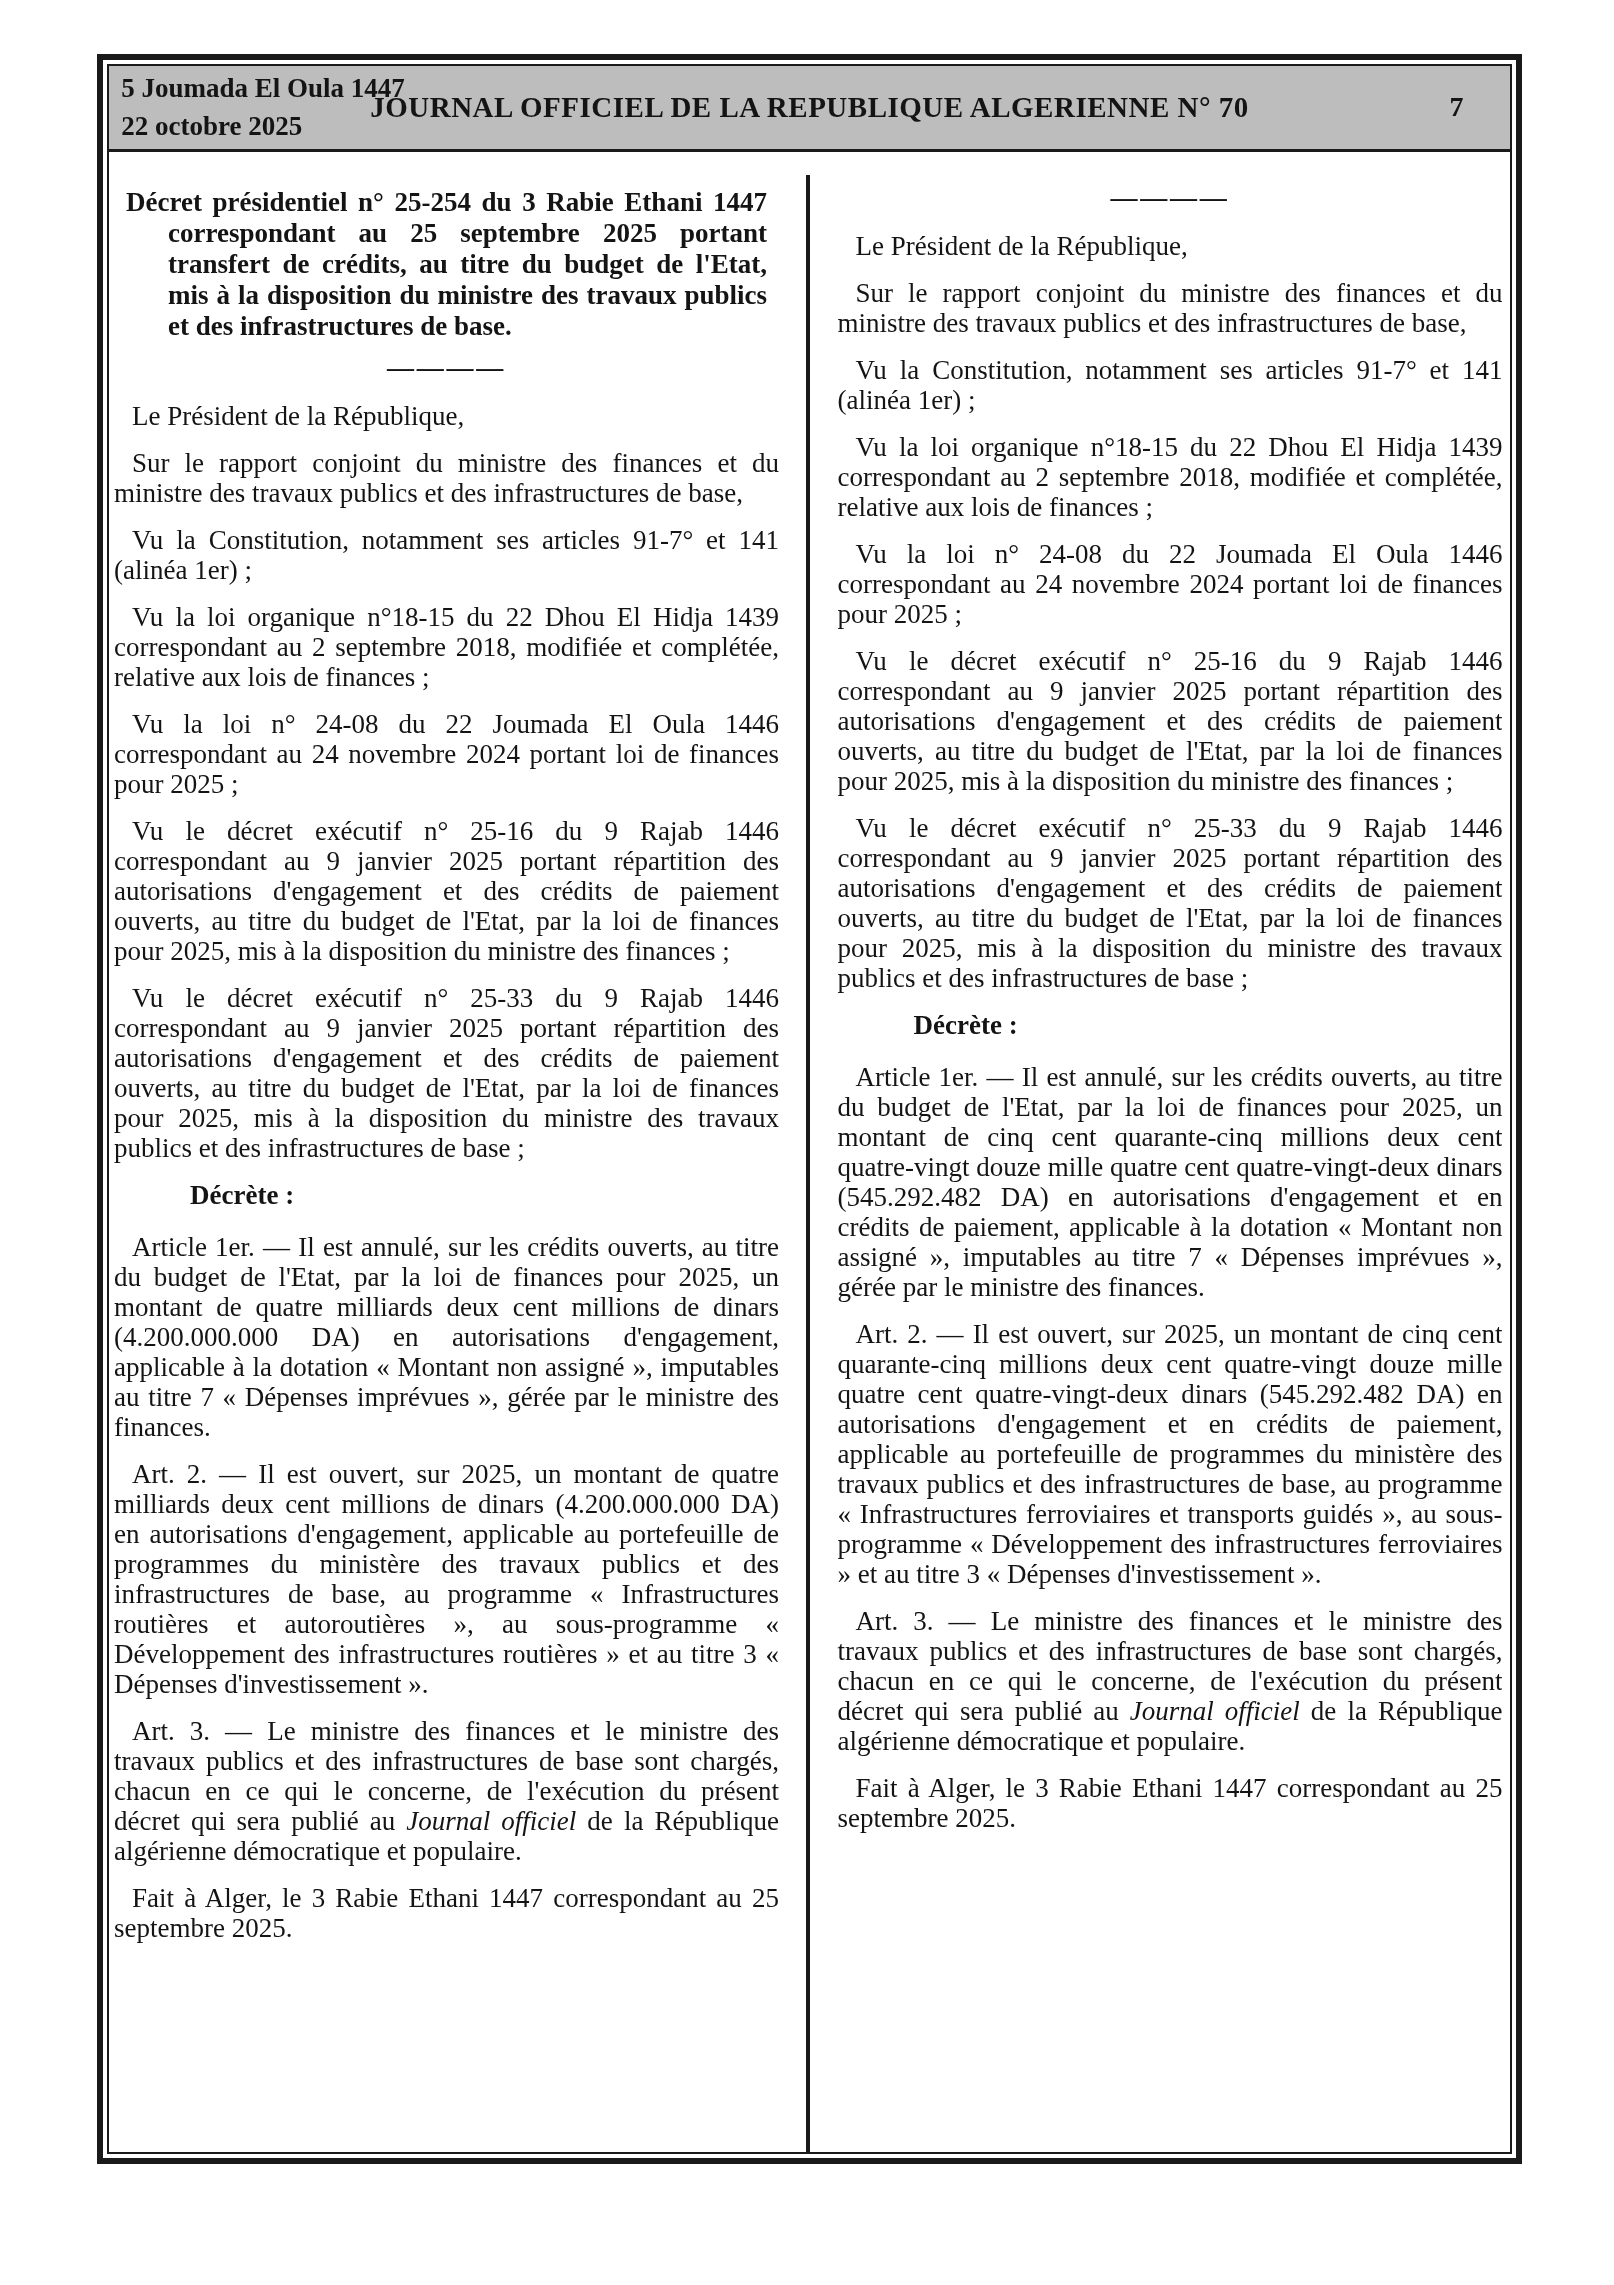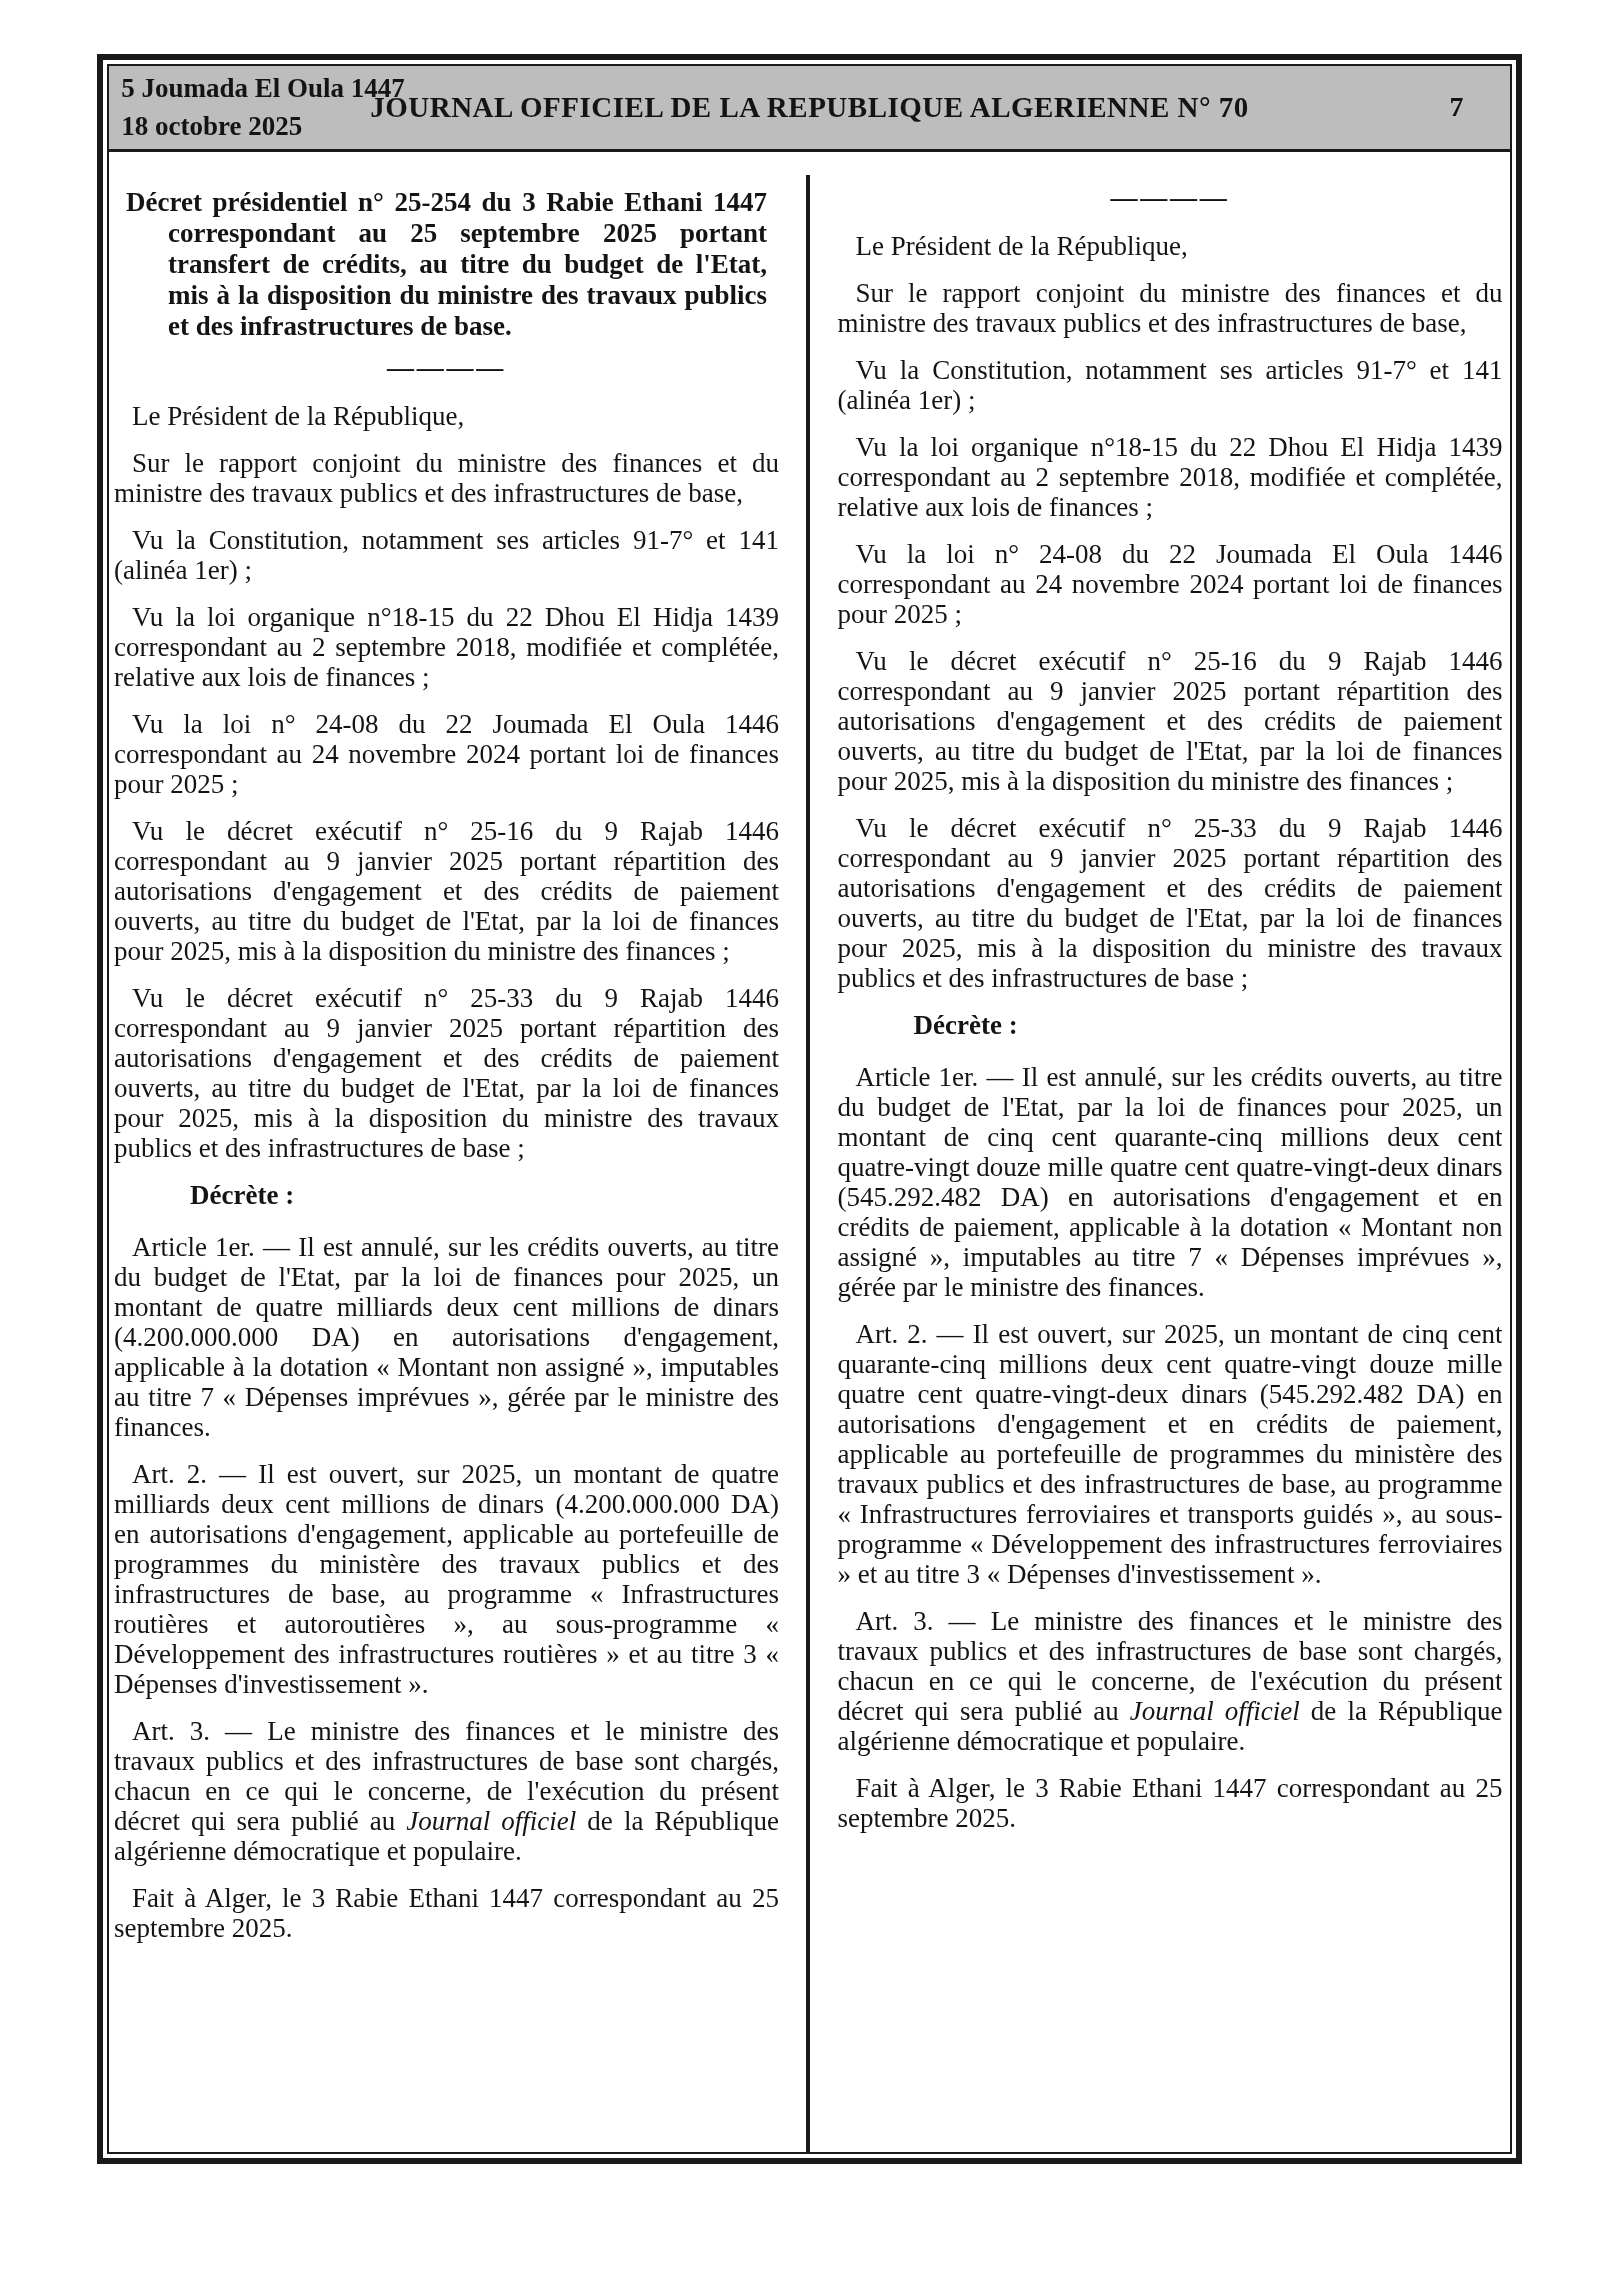--- a/index.html
+++ b/index.html
@@ -73,21 +73,21 @@
 </head>
 <body>
 
 <div class="page">
   <div class="frame">
     <div class="frame-inner">
 
       <div class="header-band">
         <div class="dates">
           <div>5 Joumada El Oula 1447</div>
-          <div>18 octobre 2025</div>
+          <div>22 octobre 2025</div>
         </div>
         <div class="j-title">JOURNAL OFFICIEL DE LA REPUBLIQUE ALGERIENNE N° 70</div>
         <div class="pageno">7</div>
       </div>
 
 
       <div class="columns">
 
         <section class="col">
           <p class="decree-title">Décret présidentiel n° 25-254 du 3 Rabie Ethani 1447 correspondant au 25 septembre 2025 portant transfert de crédits, au titre du budget de l'Etat, mis à la disposition du ministre des travaux publics et des infrastructures de base.</p>

